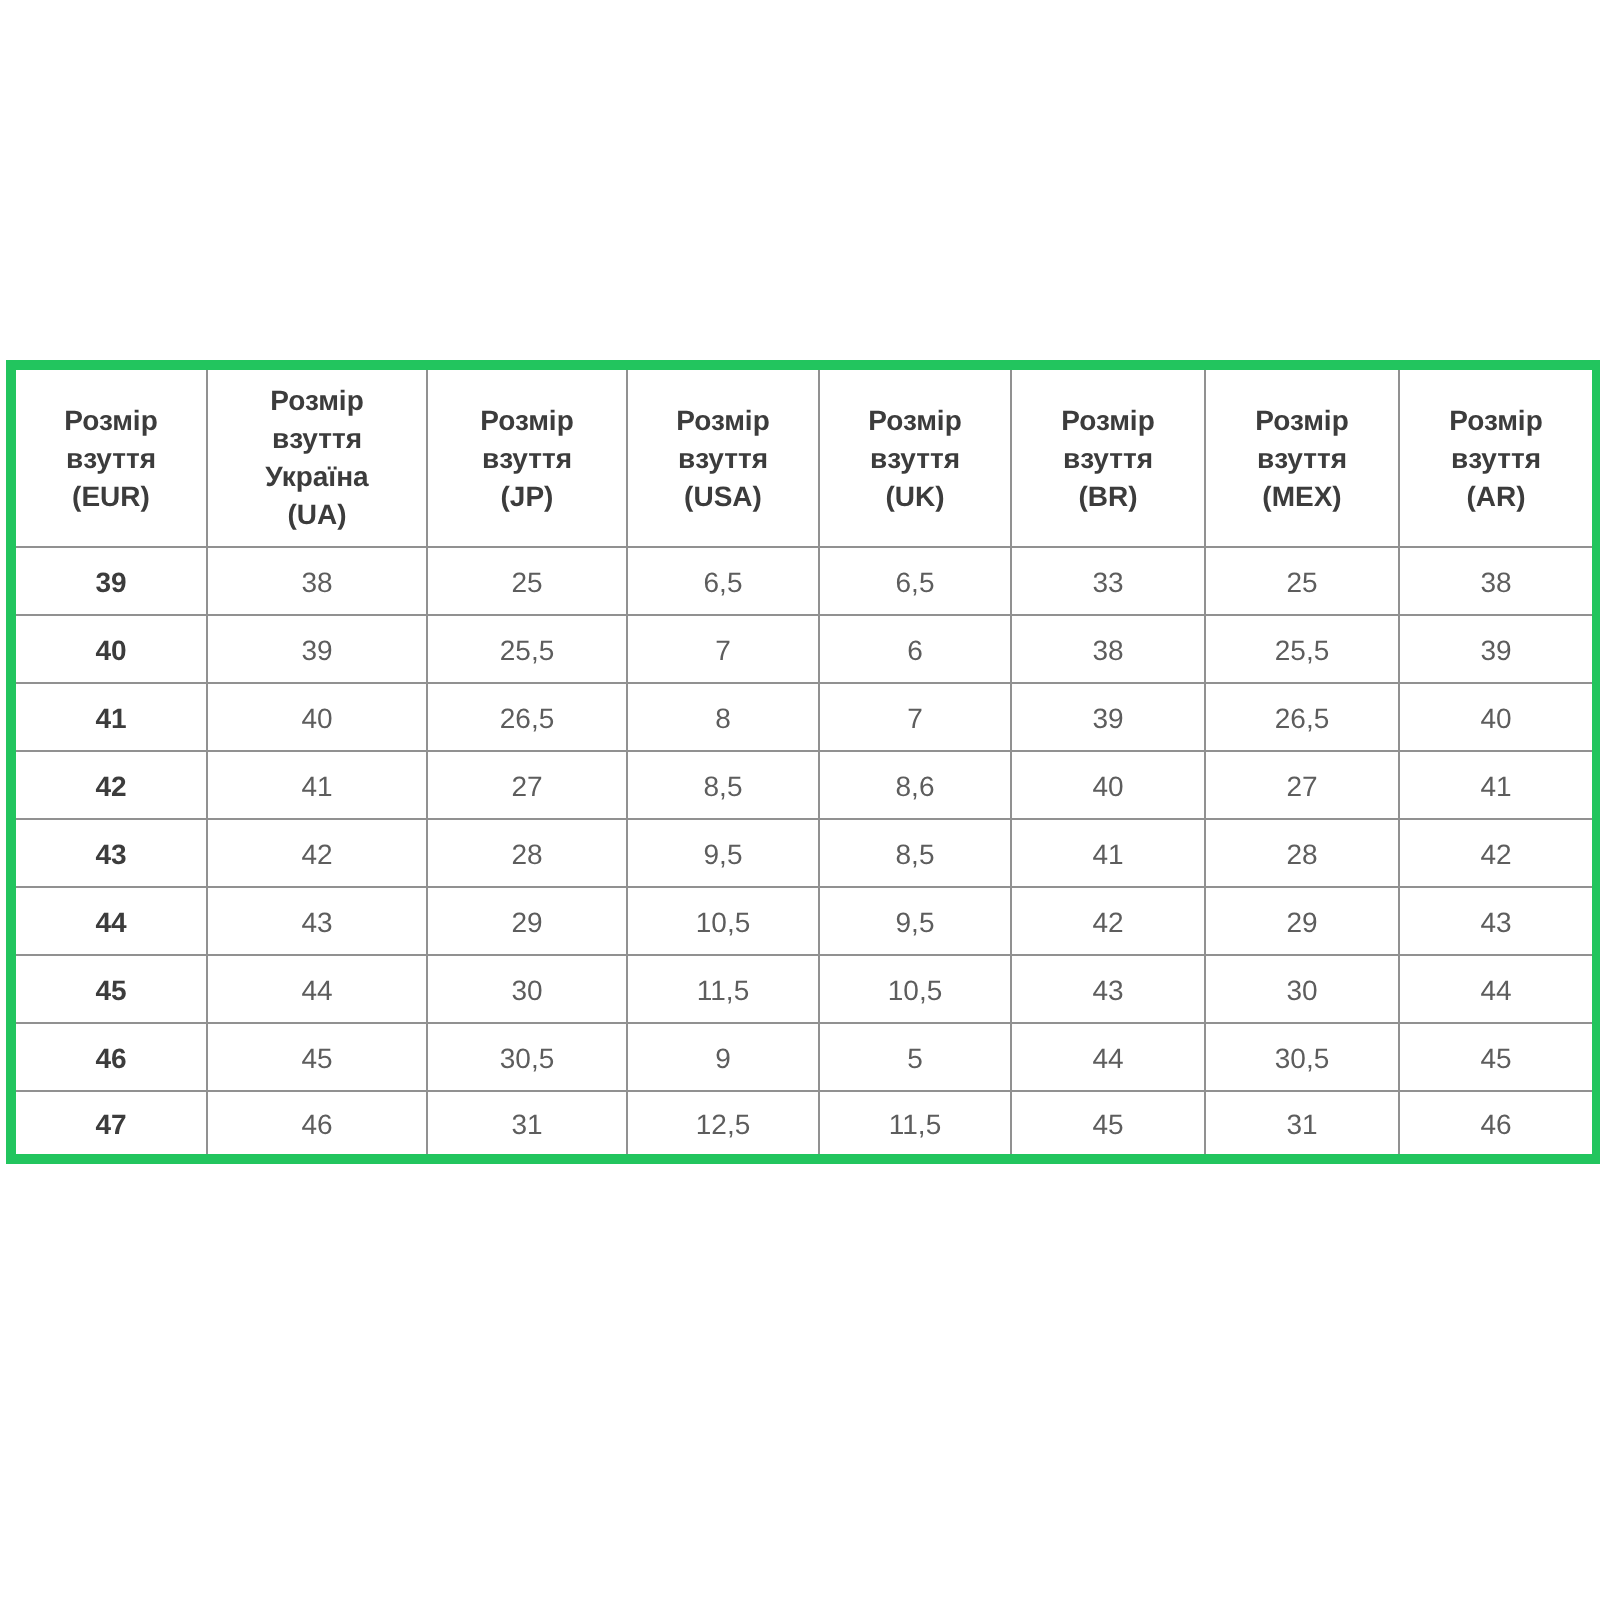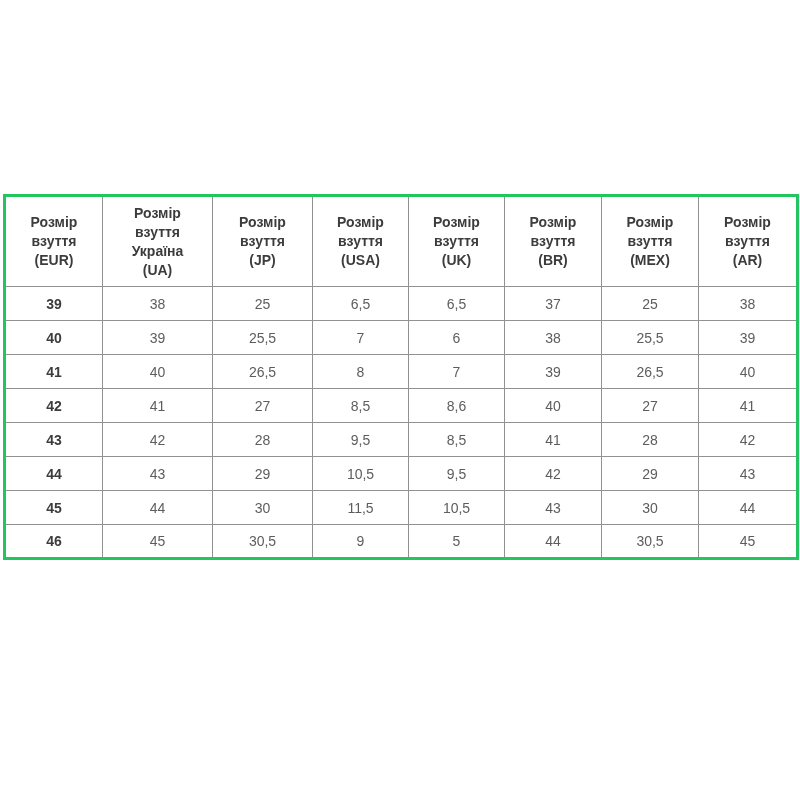--- a/index.html
+++ b/index.html
@@ -12,26 +12,26 @@
   .page {
     position: relative;
     width: 800px;
     height: 800px;
     background: #ffffff;
     overflow: hidden;
   }
   table.size-chart {
     position: absolute;
     left: 3px;
-    top: 194px;
+    top: 180px;
     width: 793px;
     border-collapse: collapse;
     table-layout: fixed;
     background: #ffffff;
-    border: 3px solid #22c55e;
+    border: 5px solid #22c55e;
   }
   table.size-chart th,
   table.size-chart td {
     border: 1px solid #919191;
     text-align: center;
     vertical-align: middle;
     padding: 0 2px;
   }
   
   col.c1 { width: 98px; }
@@ -89,21 +89,21 @@
           <th>Розмір<br>взуття<br>(AR)</th>
         </tr>
     </thead>
     <tbody id="table-body">
         <tr>
           <th>39</th>
           <td>38</td>
           <td>25</td>
           <td>6,5</td>
           <td>6,5</td>
-          <td>37</td>
+          <td>33</td>
           <td>25</td>
           <td>38</td>
         </tr>
         <tr>
           <th>40</th>
           <td>39</td>
           <td>25,5</td>
           <td>7</td>
           <td>6</td>
           <td>38</td>
@@ -163,15 +163,25 @@
         <tr>
           <th>46</th>
           <td>45</td>
           <td>30,5</td>
           <td>9</td>
           <td>5</td>
           <td>44</td>
           <td>30,5</td>
           <td>45</td>
         </tr>
+        <tr>
+          <th>47</th>
+          <td>46</td>
+          <td>31</td>
+          <td>12,5</td>
+          <td>11,5</td>
+          <td>45</td>
+          <td>31</td>
+          <td>46</td>
+        </tr>
       </tbody>
   </table>
 </div>
 
 </body></html>

